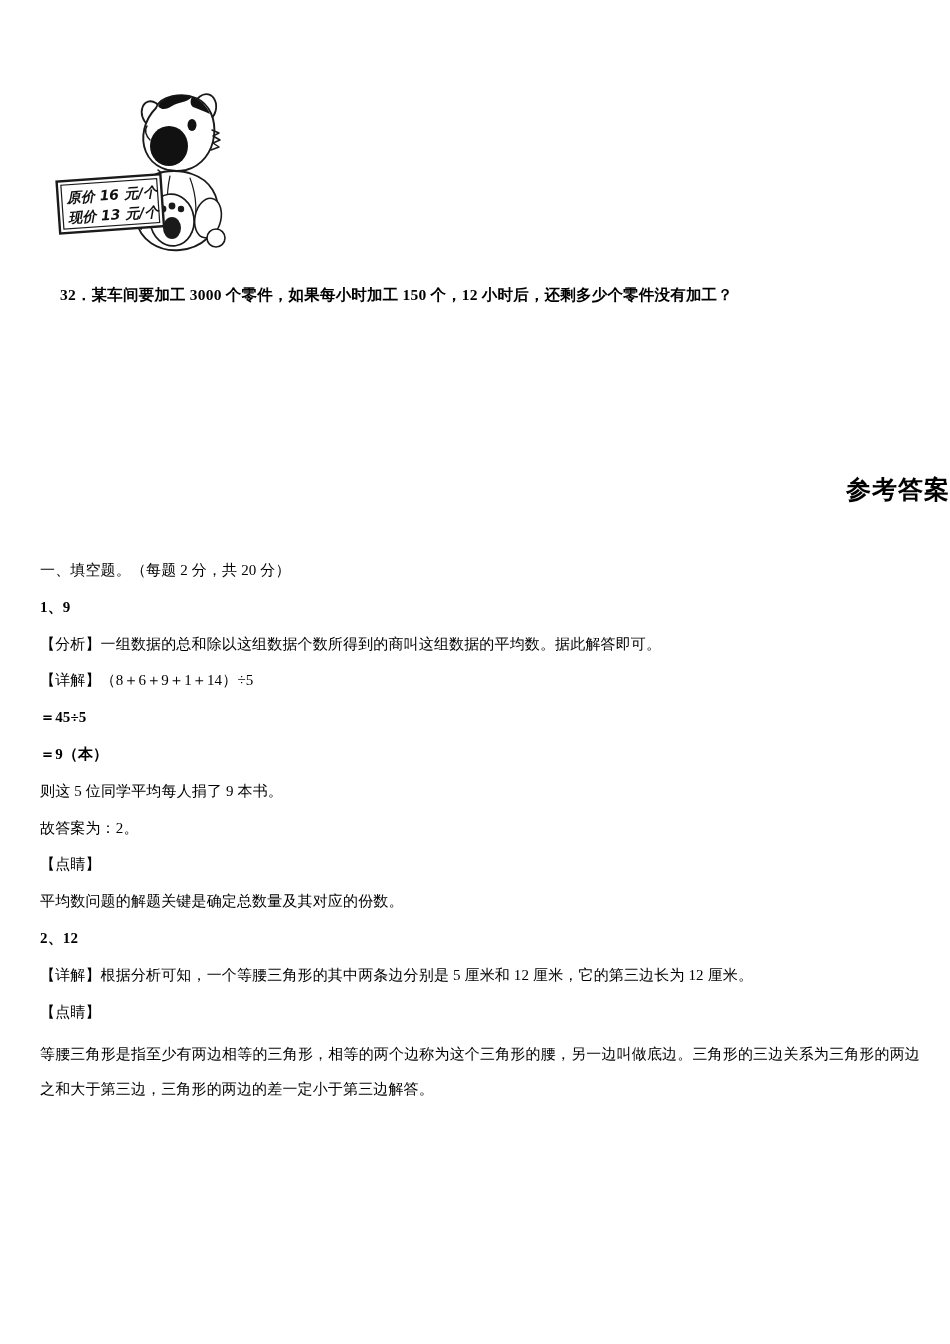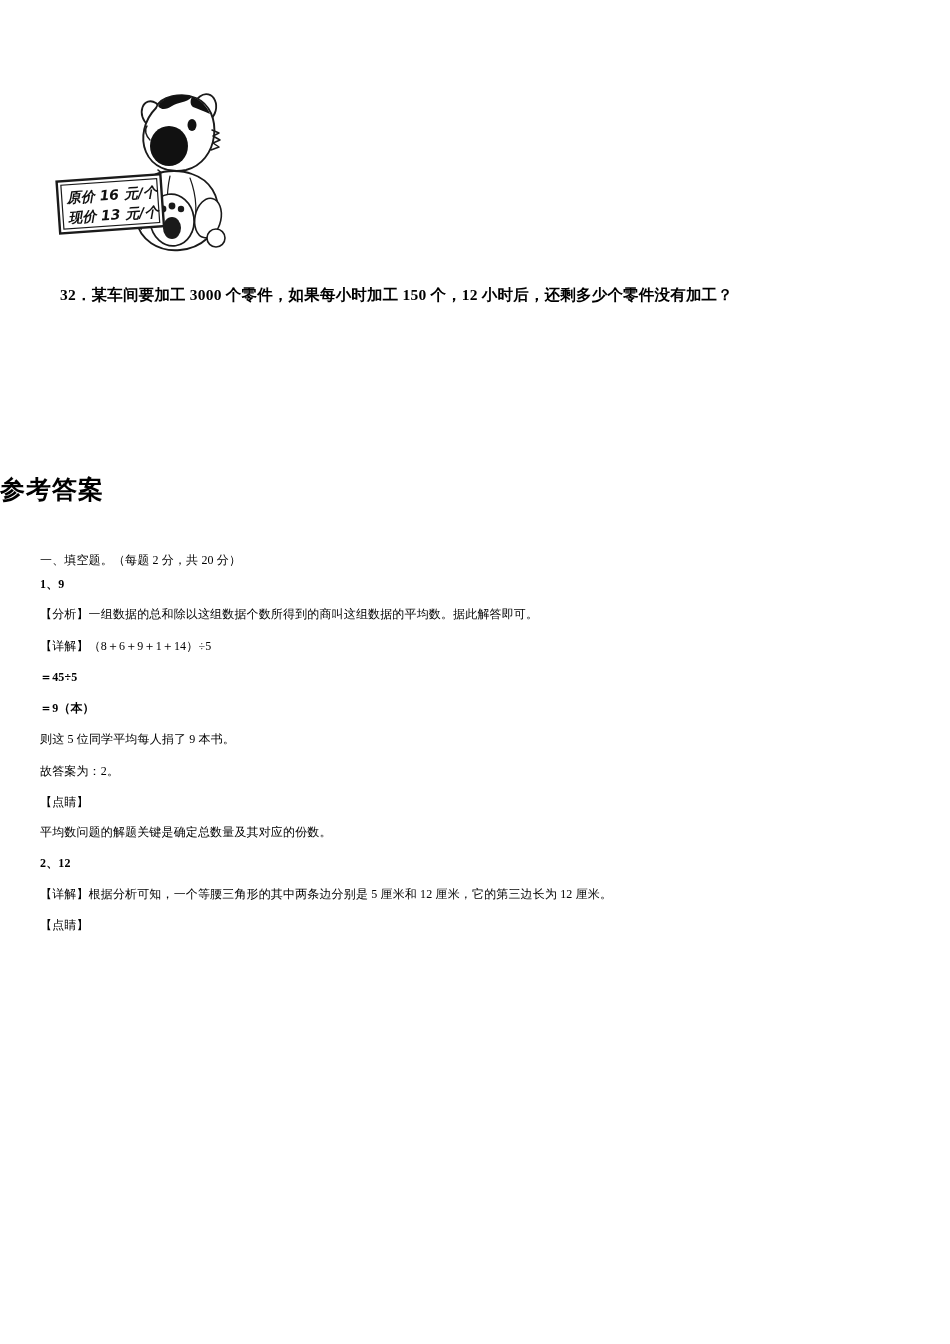--- a/index.html
+++ b/index.html
@@ -52,39 +52,39 @@
     white-space: nowrap;
     margin-left: 20px;
   }
 
   
   .answers-title {
     position: absolute;
     left: 0;
     top: 473px;
     width: 950px;
-    text-align: left;
+    text-align: right;
     font-family: "DejaVu Sans", "Liberation Sans", sans-serif;
     font-size: 25px;
     font-weight: bold;
     letter-spacing: 1px;
   }
 
   
   .content {
     position: absolute;
     left: 40px;
     top: 545px;
     width: 880px;
   }
 
   .ln {
-    font-size: 12px;
+    font-size: 15px;
     line-height: 1.52;
-    margin: 6px 0 13px 0;
+    margin: 14px 0 13px 0;
     letter-spacing: 0.15px;
     text-align: justify;
   }
   .ln.bold { font-weight: bold; }
   .ln.para {
     margin-bottom: 13px;
     line-height: 2.28;
     text-align: justify;
     text-justify: inter-ideograph;
   }
@@ -178,16 +178,17 @@
     <div class="ln calc">＝45÷5</div>
     <div class="ln calc">＝9（本）</div>
     <div class="ln">则这 5 位同学平均每人捐了 9 本书。</div>
     <div class="ln">故答案为：2。</div>
     <div class="ln tip-label">【点睛】</div>
     <div class="ln">平均数问题的解题关键是确定总数量及其对应的份数。</div>
 
     <div class="ln numans bold">2、12</div>
     <div class="ln">【详解】根据分析可知，一个等腰三角形的其中两条边分别是 5 厘米和 12 厘米，它的第三边长为 12 厘米。</div>
     <div class="ln tip-label">【点睛】</div>
+    <div class="ln para">等腰三角形是指至少有两边相等的三角形，相等的两个边称为这个三角形的腰，另一边叫做底边。三角形的三边关系为三角形的两边之和大于第三边，三角形的两边的差一定小于第三边解答。</div>
 
   </div>
 
 </div>
 
 </body></html>

